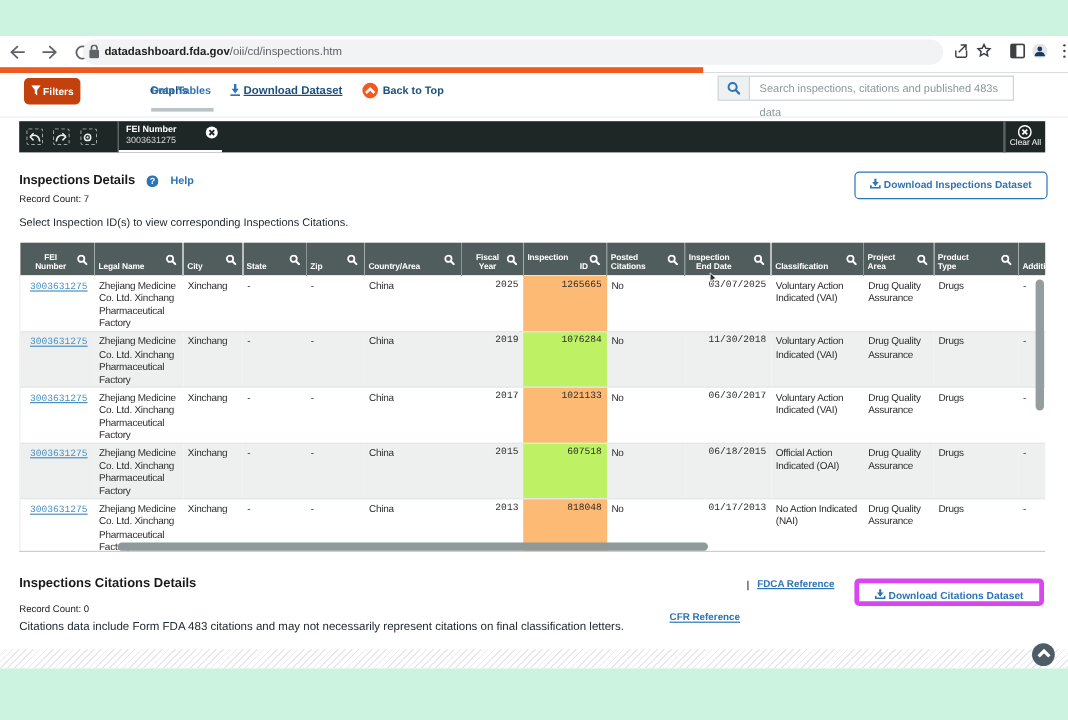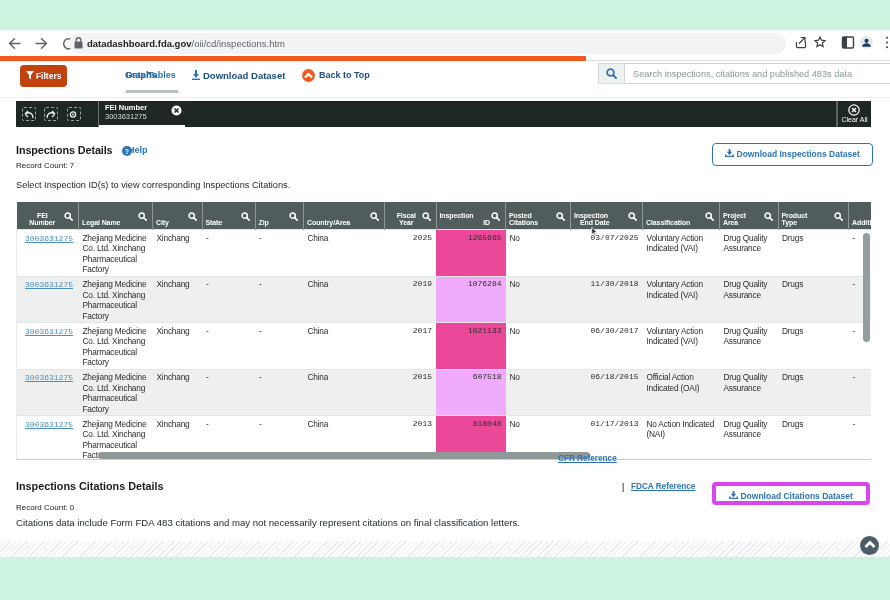--- a/index.html
+++ b/index.html
@@ -14,60 +14,60 @@
 #url-text b { color:#202124; font-weight:bold; }
 #chrome-line { left:0; top:60px; width:890px; height:1px; background:#dadce0; }
 #orange-bar { left:0; top:56px; width:586px; height:5px; background:#f05a1e; }
 
 #nav-row { left:0; top:61px; width:890px; height:37px; background:#fff; border-bottom:1px solid #e9eeee; }
 #btn-filters { left:20px; top:65px; width:47px; height:22px; background:#c2410c; border-radius:4px; color:#fff; font-weight:bold; font-size:8.5px; text-align:center; line-height:22px; }
 .navlink { top:70px; font-weight:bold; font-size:9px; color:#1d4f7c; }
 #lnk-graphs { left:81px;margin-left:44px; }
 #lnk-dt { left:126px; color:#2d74b5; }
 #dt-underline { left:126px; top:90px; width:52px; height:2.5px; background:#b9c3c3; }
-#lnk-dl { left:203px; font-size:9.5px; }
+#lnk-dl { left:203px; font-size:9.5px;text-decoration:underline; }
 #lnk-bt { left:319px; }
 #bt-circle { left:302px; top:69px; width:13px; height:13px; border-radius:50%; background:#f05a1e; color:#fff; font-size:9px; text-align:center; line-height:13px; font-weight:bold; }
 #search-btn { left:598px; top:63px; width:27px; height:21px; background:#eef1f1; border:1px solid #cfd8d8; }
-#search-input { left:625px; top:63px; width:266px; height:21px; background:#fff; border:1px solid #c9d4d4; border-left:none; font-size:9.2px; color:#8a9898; line-height:20px; padding-left:8px; }
+#search-input { left:625px; top:63px; width:220px; height:21px; background:#fff; border:1px solid #c9d4d4; border-left:none; font-size:9.2px; color:#8a9898; line-height:20px; padding-left:8px; }
 
 #toolbar { left:16px; top:101px; width:855px; height:26px; background:#1f2626; }
 .dashed-ico { top:6px; width:14px; height:14px; border:1px dashed #9aa4a4; border-radius:2px; }
 #chip-sep { left:81.5px; top:0; width:1.5px; height:26px; background:#6b7575; }
 #chip { left:83px; top:0; width:86px; height:26px; }
 #chip-label { left:6px; top:2px; font-size:7.5px; font-weight:bold; color:#fff; }
 #chip-value { left:6px; top:11px; font-size:7.5px; color:#d4dada; }
 #chip-underline { left:0; bottom:0; width:86px; height:2.5px; background:#fff; }
 #clear-sep { left:820px; top:0; width:1.5px; height:26px; background:#5a6262; }
 #clear-text { left:822px; top:15px; width:33px; text-align:center; font-size:7px; color:#fff; }
 
 #h-insp { left:16px; top:144px; font-size:10.8px; letter-spacing:-0.1px; font-weight:bold; color:#1b1b1b; }
-#help { left:128px; top:145px; font-size:9px; color:#2d74b5; font-weight:bold; }
+#help { left:142px; top:145px; font-size:9px; color:#2d74b5; font-weight:bold; }
 #btn-dl-insp { left:712px; top:143px; width:161px; height:23px; border:1px solid #2d74b5; border-radius:4px; color:#2d74b5; font-size:8.5px; font-weight:bold; text-align:center; line-height:21px; background:#fff; }
 #rc7 { left:16px; top:161px; font-size:8px; color:#222; }
 #select-txt { left:16px; top:180px; font-size:9.2px; color:#222b33; }
 
 #tbl { left:16px; top:202px; width:855px; height:258px; overflow:hidden; border-bottom:1px solid #c9cfcf; }
 table { border-collapse:collapse; table-layout:fixed; width:892px; }
 th { background:#515c5c; color:#fff; font-size:7px; letter-spacing:-0.1px; font-weight:bold; height:27.5px; vertical-align:bottom; padding:2px 3px 3px 3px; text-align:left; position:relative; border-left:1px solid #8d9797; }
 th:first-child { border-left:none; }
 th .mag { position:absolute; right:5px; top:10px; }
 td { font-size:8.3px; letter-spacing:-0.2px; color:#2d2d2d; vertical-align:top; padding:2.5px 4px 0 4px; height:46.6px; border-top:1px solid #e3e7e7; line-height:10.5px; }
 td:first-child { padding-left:8px; border-left:1px solid #e8ecec; }
 tr.alt td { background:#eef0f0; }
-td.yl { background:#ec4899; }
-tr.alt td.yl { background:#f0abfc;margin-top:28px; }
+td.yl { background:#fdba74; }
+tr.alt td.yl { background:#bef264;margin-top:28px; }
 td.num { text-align:right; font-family:"Liberation Mono", monospace; font-size:8px; letter-spacing:0; }
 a.fei { color:#4a90c2; font-family:"Liberation Mono", monospace; font-size:8px; letter-spacing:0; text-decoration:underline; }
 
 #hscroll { left:98px; top:452px; width:492px; height:7px; background:#8f9999; border-radius:4px; }
 #vscroll { left:863px; top:233px; width:7px; height:109px; background:#949e9e; border-radius:4px; }
 
 #h-cit { left:16px; top:480px; font-size:10.8px; font-weight:bold; color:#1b1b1b; }
-#cfr { left:558px; top:454px; font-size:8.2px; font-weight:bold; color:#2d74b5; text-decoration:underline; }
+#cfr { left:558px; top:510px; font-size:8.2px; font-weight:bold; color:#2d74b5; text-decoration:underline; }
 #pipe { left:622px; top:482px; font-size:8.5px; color:#555; font-weight:bold; }
 #fdca { left:631px; top:482px; font-size:8.2px; font-weight:bold; color:#2d74b5; text-decoration:underline; }
 #btn-dl-cit { left:712px; top:482px; width:158px; height:23px; border:4px solid #d946ef; border-radius:4px; color:#2d74b5; font-size:8.5px; font-weight:bold; text-align:center; line-height:21px; background:#fff; }
 #rc0 { left:16px; top:503px; font-size:8px; color:#222; }
 #disclaimer { left:16px; top:517px; font-size:9.6px; color:#222b33; }
 #hatch { left:0px; top:541px; width:890px; height:16px; background:repeating-linear-gradient(135deg,#ffffff 0,#ffffff 3px,#e7e7ef 3px,#e7e7ef 4px); }
 #mint-bot { left:0; top:557px; width:890px; height:43px; background:#ccf3e0; }
 #top-circle { left:860px; top:535.5px; width:19px; height:19px; border-radius:50%; background:#4d5d68; }
 </style>
 </head>

